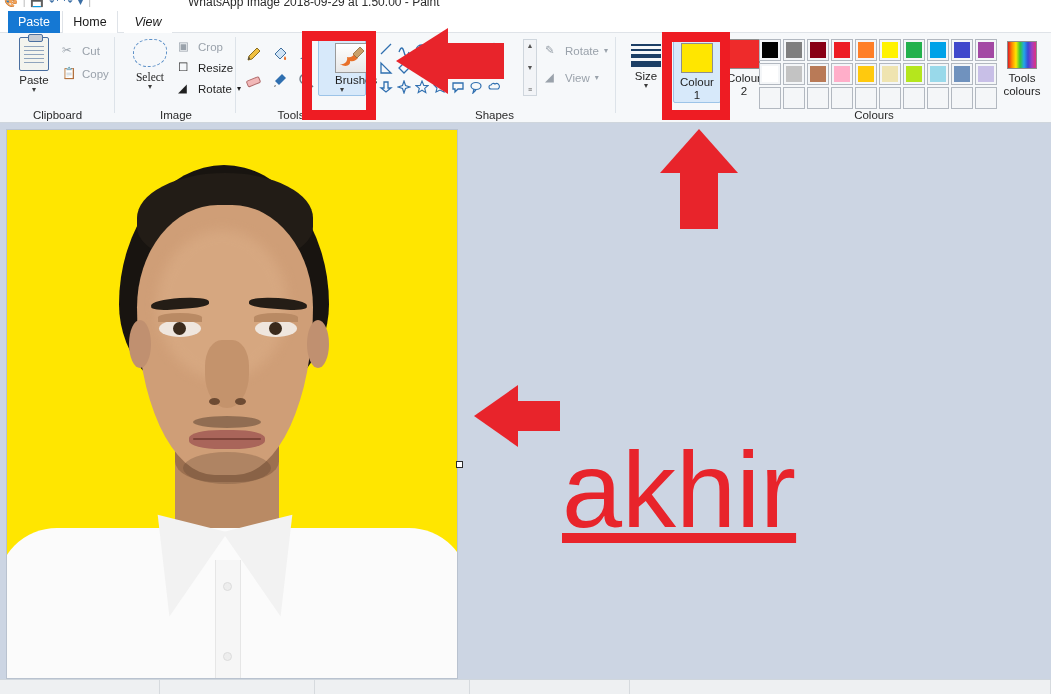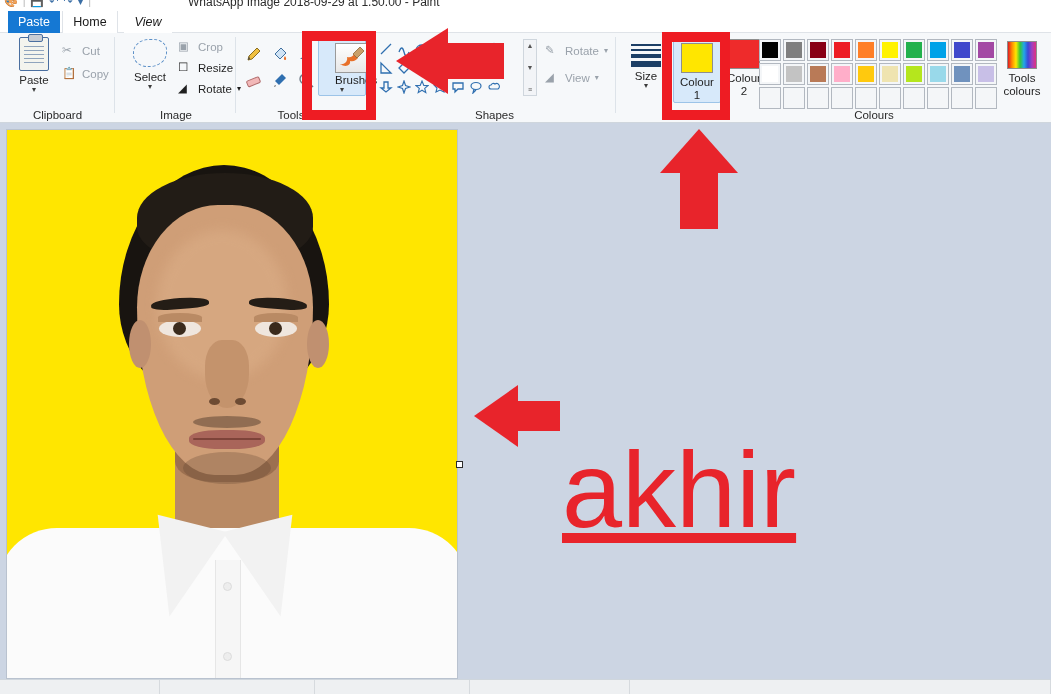--- a/index.html
+++ b/index.html
@@ -81,21 +81,21 @@
   .cmd.enabled { color: #1f1f1f; }
   .cmd-ico { width: 15px; height: 15px; display: inline-block; position: relative; }
 
   
   #g-image { left: 116px; width: 120px; }
   .select-btn { position: absolute; left: 8px; top: 6px; width: 52px; text-align: center; }
   .lasso {
     width: 34px; height: 28px; margin: 0 auto;
     border: 1.6px dashed #5b8fc7; border-radius: 48% 40% 52% 44%;
   }
-  .select-lbl { font-size: 11.5px; color: #1f1f1f; margin-top: 4px; }
+  .select-lbl { font-size: 11.5px; color: #1f1f1f; margin-top: 4px; font-family: Liberation Serif, serif; }
 
   
   #g-tools { left: 237px; width: 108px; }
   .tool-grid {
     position: absolute; left: 4px; top: 8px;
     display: grid; grid-template-columns: repeat(3, 26px); grid-auto-rows: 26px;
   }
   .tool { display: flex; align-items: center; justify-content: center; }
 
   

